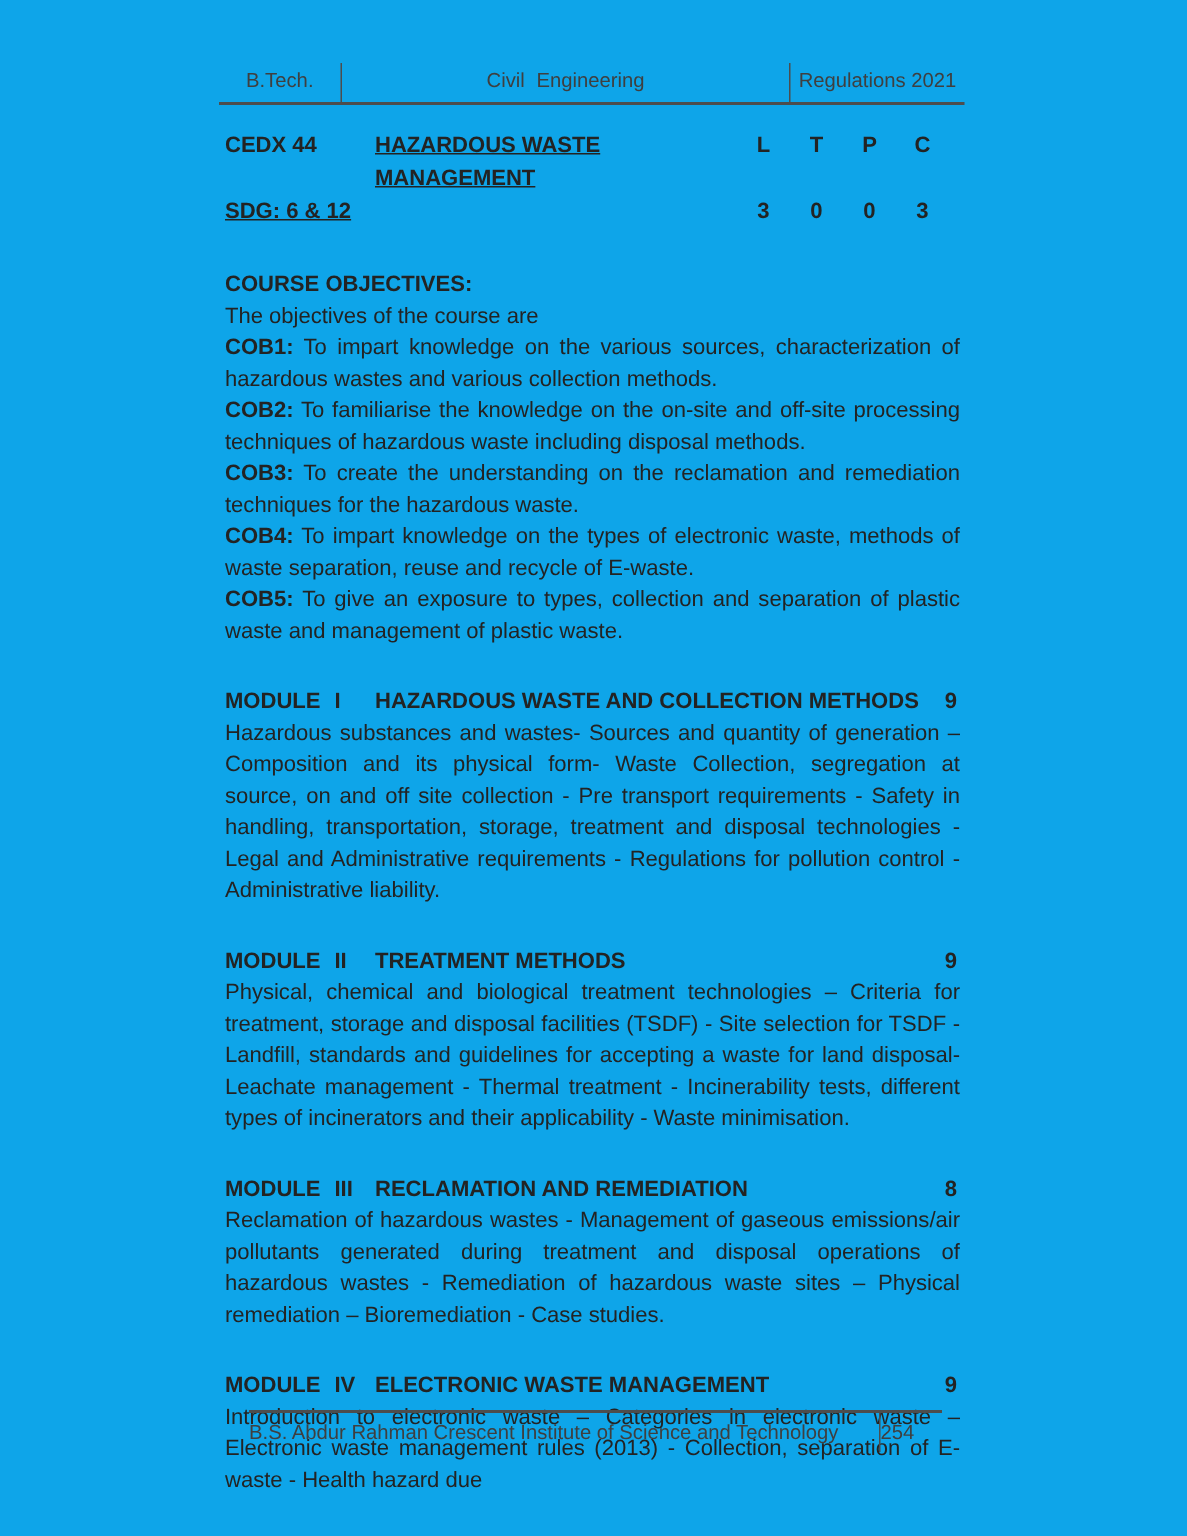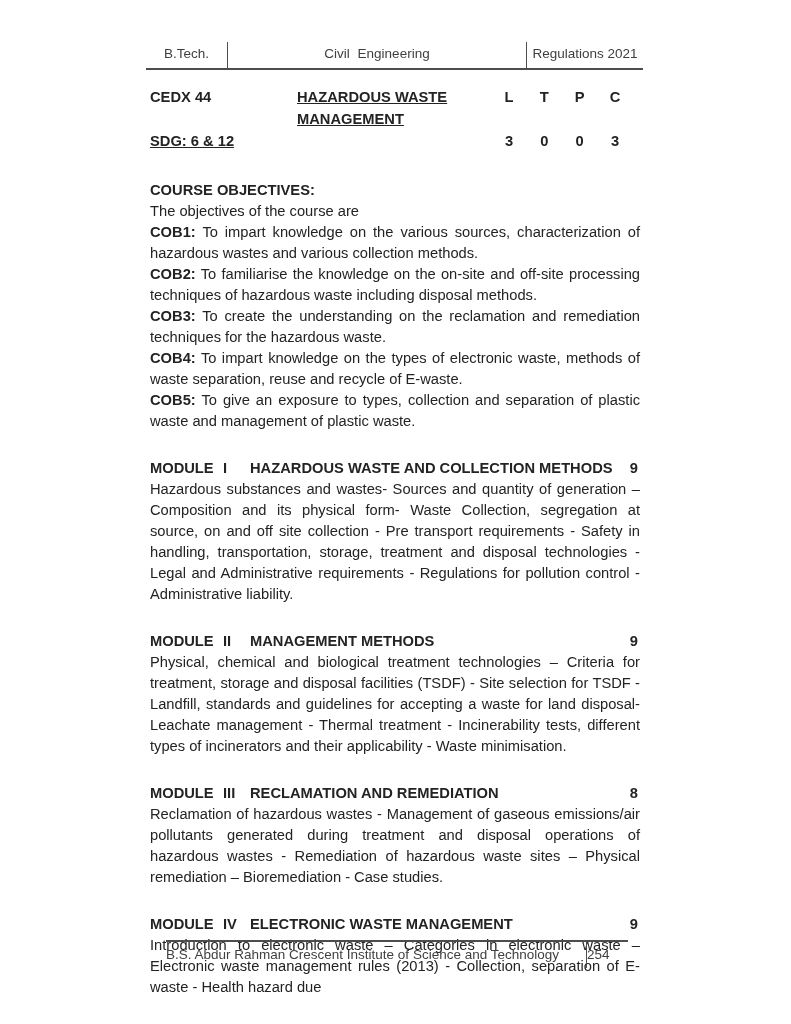--- a/index.html
+++ b/index.html
@@ -1,37 +1,37 @@
 <!DOCTYPE html>
 <html><head>
 <meta charset="utf-8">
 <style>
   html,body{margin:0;padding:0;background:#e9e9e9;}
   .page{
-    width:791px;height:1024px;background:#ffffff;position:relative;
+    width:791px;height:1024px;background:#0ea5e9;position:relative;
     font-family:"Liberation Sans","DejaVu Sans",sans-serif;
     color:#232323;overflow:hidden;margin:0 auto;
   }
   
   .header{
     position:absolute;top:42px;left:146px;width:497px;
     display:flex;align-items:stretch;
     border-bottom:2px solid #4d4d4d;
     font-size:13.5px;color:#3f3f3f;
   }
   .header .cell{padding:4px 0 7px 0;text-align:center;}
   .header .cell-left{width:81px;}
   .header .cell-center{width:298px;border-left:1px solid #4d4d4d;border-right:1px solid #4d4d4d;word-spacing:4px;}
   .header .cell-right{flex:1;}
   
   .content{
     position:absolute;top:86px;left:150px;width:490px;
     font-size:14.7px;line-height:21px;text-align:justify;
   }
-  .course-row{display:flex;font-weight:bold;line-height:22px;gap:47px;}
+  .course-row{display:flex;font-weight:bold;line-height:22px;}
   .course-code{width:100px;flex:none;}
   .course-title{flex:1;text-align:left;text-decoration:underline;}
   .ltpc{width:128px;flex:none;display:flex;justify-content:space-between;margin-right:14px;}
   .ltpc span{width:22px;text-align:center;}
   .obj-heading{font-weight:bold;margin-top:28px;line-height:21px;}
   p{margin:0;}
   .module-head{display:flex;font-weight:bold;margin-top:26px;line-height:21px;text-align:left;justify-content:flex-end;}
   .module-label{width:73px;flex:none;}
   .module-number{width:27px;flex:none;}
   .module-title{flex:1;}
@@ -92,21 +92,21 @@
       <span class="module-label">MODULE</span>
       <span class="module-number">I</span>
       <span class="module-title">HAZARDOUS WASTE AND COLLECTION METHODS</span>
       <span class="module-hours">9</span>
     </div>
     <p>Hazardous substances and wastes- Sources and quantity of generation – Composition and its physical form- Waste Collection, segregation at source, on and off site collection - Pre transport requirements - Safety in handling, transportation, storage, treatment and disposal technologies - Legal and Administrative requirements - Regulations for pollution control - Administrative liability.</p>
 
     <div class="module-head">
       <span class="module-label">MODULE</span>
       <span class="module-number">II</span>
-      <span class="module-title">MANAGEMENT METHODS</span>
+      <span class="module-title">TREATMENT METHODS</span>
       <span class="module-hours">9</span>
     </div>
     <p>Physical, chemical and biological treatment technologies – Criteria for treatment, storage and disposal facilities (TSDF) - Site selection for TSDF - Landfill, standards and guidelines for accepting a waste for land disposal- Leachate management - Thermal treatment - Incinerability tests, different types of incinerators and their applicability - Waste minimisation.</p>
 
     <div class="module-head">
       <span class="module-label">MODULE</span>
       <span class="module-number">III</span>
       <span class="module-title">RECLAMATION AND REMEDIATION</span>
       <span class="module-hours">8</span>
     </div>

